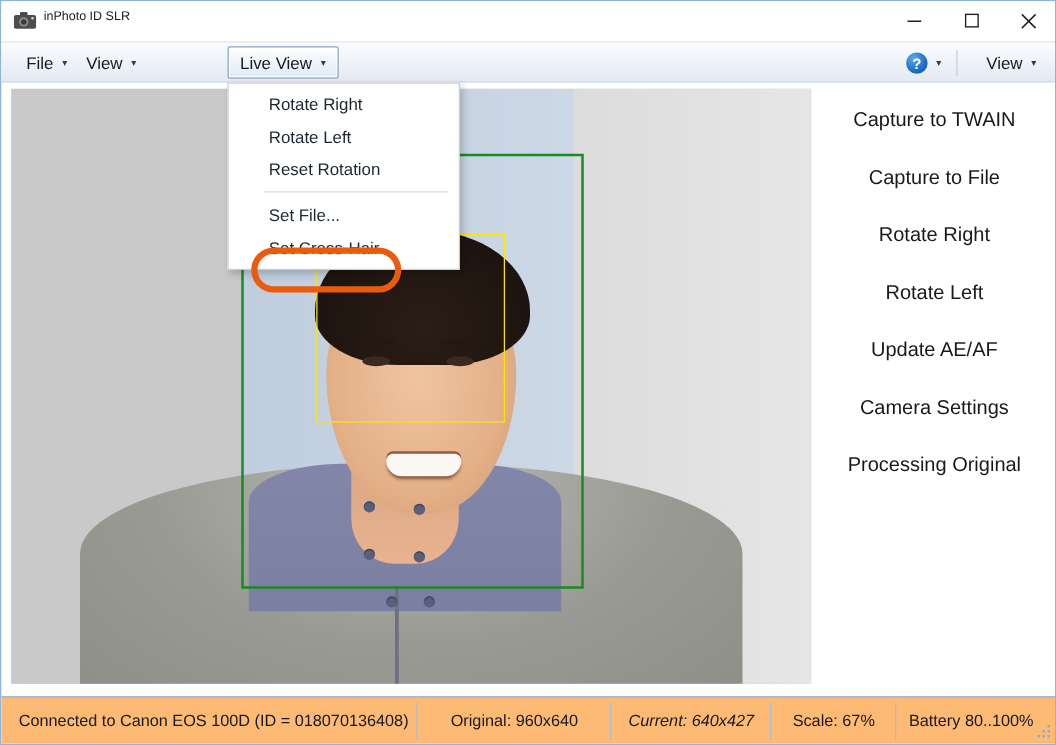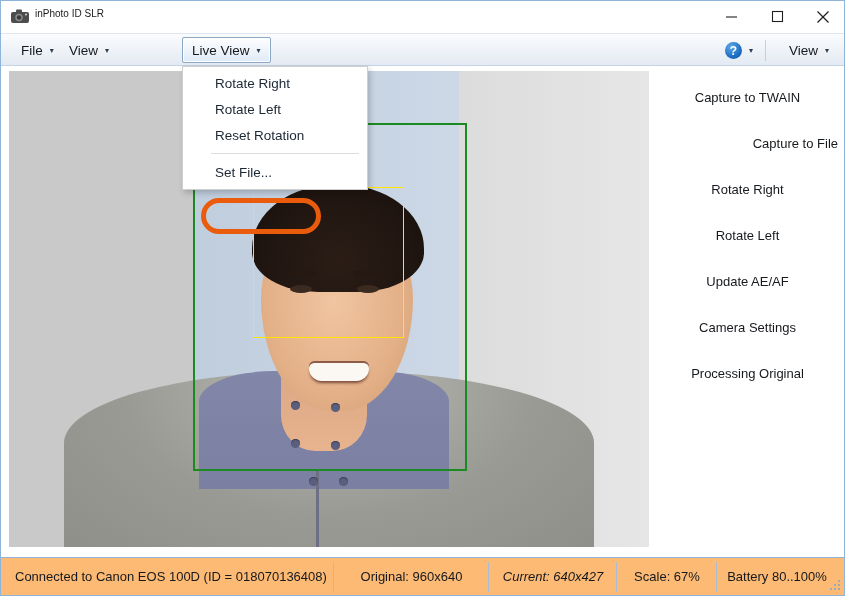--- a/index.html
+++ b/index.html
@@ -257,21 +257,21 @@
     width: 181px; height: 476px;
   }
   .action-item {
     position: absolute;
     left: 0;
     width: 181px;
     height: 26px;
     display: flex;
     align-items: center;
     justify-content: center;
-    font-size: 13px;
+    font-size: 16px;
     color: #16191d;
     white-space: nowrap;
     box-sizing: border-box;
   }
 
   
   .dropdown {
     position: absolute;
     left: 181px; top: 65px;
     width: 186px;
@@ -433,21 +433,21 @@
       <div class="ph-btn" style="left:330px; top:406px;"></div>
     </div>
     <div class="rect-doc"></div>
     <div class="rect-face"></div>
   </div>
 
   <div class="action-panel">
     <div class="action-item" style="top:13px;">
         <span>Capture to TWAIN</span>
       </div>
-    <div class="action-item" style="top:59px;justify-content:flex-end;">
+    <div class="action-item" style="top:59px;">
         <span>Capture to File</span>
       </div>
     <div class="action-item" style="top:105px;">
         <span>Rotate Right</span>
       </div>
     <div class="action-item" style="top:151px;">
         <span>Rotate Left</span>
       </div>
     <div class="action-item" style="top:243px;">
         <span>Camera Settings</span>
@@ -466,20 +466,23 @@
       </div>
     <div class="dd-item">
         <span>Rotate Left</span>
       </div>
     <div class="dd-item">
         <span>Reset Rotation</span>
       </div>
     <div class="dd-sep"></div>
     <div class="dd-item">
         <span>Set File...</span>
+      </div>
+    <div class="dd-item">
+        <span>Set Cross-Hair...</span>
       </div>
   </div>
   <div class="highlight-ring"></div>
 
   <div class="statusbar">
     <div class="status-cell" id="status-connection">Connected to Canon EOS 100D (ID = 018070136408)</div>
     <div class="status-div" style="left:332px;"></div>
     <div class="status-cell" id="status-original">Original: 960x640</div>
     <div class="status-div" style="left:487px;"></div>
     <div class="status-cell" id="status-current">Current: 640x427</div>

